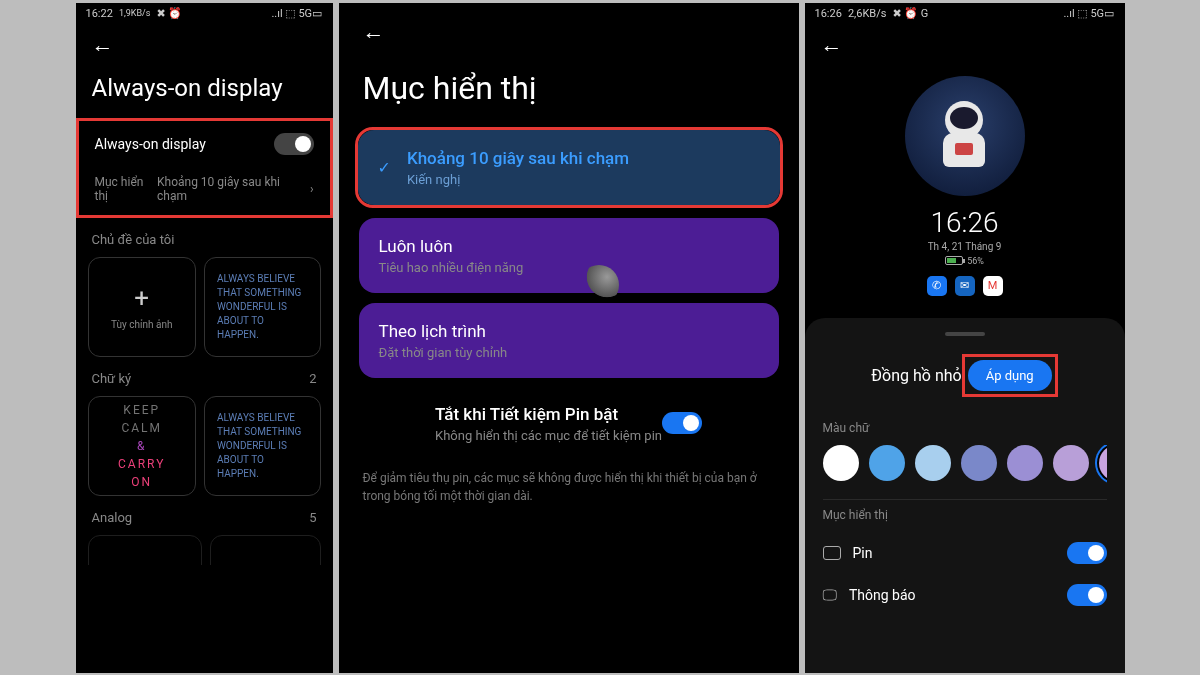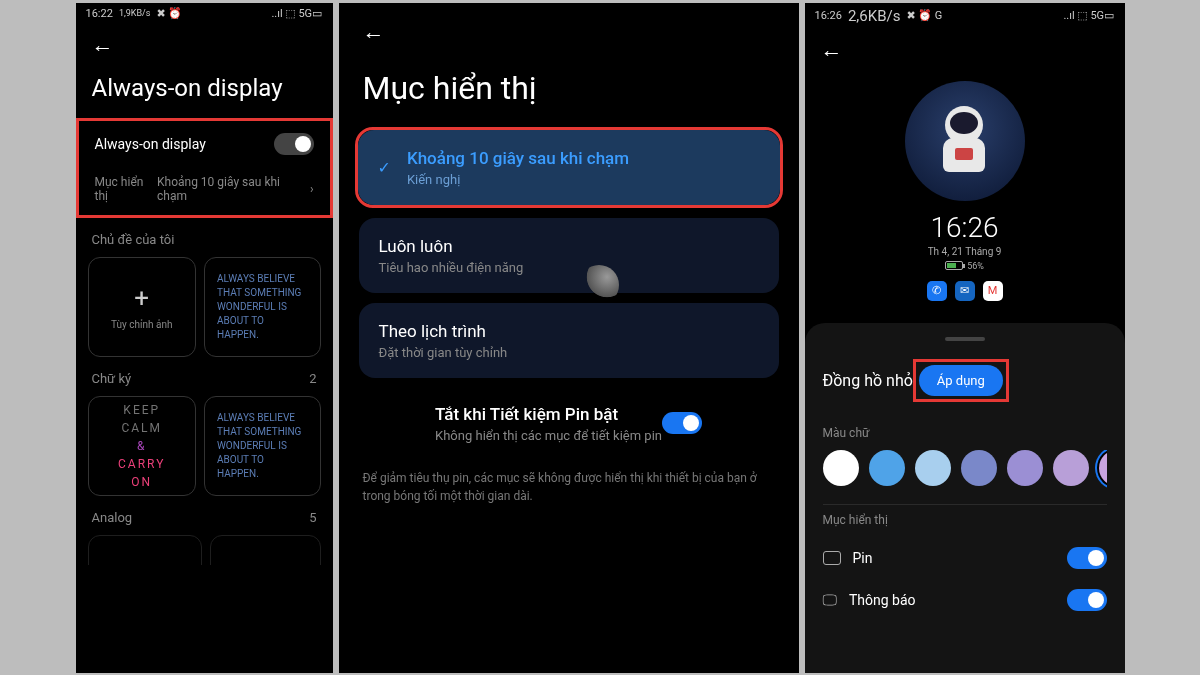--- a/index.html
+++ b/index.html
@@ -36,21 +36,21 @@
 .tile-grid { display: flex; gap: 8px; padding: 0 12px; }
 .tile { flex: 1; border: 1px solid #333; border-radius: 12px; height: 100px; display: flex; flex-direction: column; align-items: center; justify-content: center; font-size: 10px; color: #888; padding: 8px; cursor: pointer; }
 .tile.txt { align-items: flex-start; justify-content: center; color: #5b7db5; font-size: 10px; line-height: 1.4; padding: 10px 12px; }
 .plus-icon { font-size: 26px; color: #ccc; margin-bottom: 6px; }
 
 .keep-calm { text-align: center; line-height: 1.5; font-size: 12px; letter-spacing: 2px; }
 .kc1 { color: #737373; }
 .kc2 { color: #ab47bc; }
 .kc3 { color: #ec407a; }
 
-.opt-card { margin: 10px 20px; background: #0f172a; border-radius: 16px; padding: 18px 20px; cursor: pointer; }
+.opt-card { margin: 10px 20px; background: #4c1d95; border-radius: 16px; padding: 18px 20px; cursor: pointer; }
 .opt-card.selected { background: #1c3a5e; display: flex; align-items: center; gap: 16px; }
 .opt-title { font-size: 17px; color: #fff; }
 .opt-sub { font-size: 13px; color: #888; margin-top: 4px; }
 .opt-card.selected .opt-title { color: #3b9dff; font-weight: 500; }
 .opt-card.selected .opt-sub { color: #6b9ed4; }
 .check-icon { color: #3b9dff; font-size: 16px; }
 
 .setting-block { padding: 16px 20px; }
 .sb-title { font-size: 17px; font-weight: 500; }
 .sb-sub { font-size: 13px; color: #888; margin-top: 4px; }
@@ -68,21 +68,21 @@
 .preview-date { font-size: 10px; color: #aaa; margin-top: 2px; }
 .preview-bat { font-size: 9px; color: #aaa; margin-top: 4px; display: flex; align-items: center; gap: 4px; }
 .bat-icon { display: inline-block; width: 18px; height: 9px; border: 1px solid #aaa; border-radius: 2px; position: relative; }
 .bat-icon::after { content: ""; position: absolute; right: -3px; top: 2px; width: 2px; height: 4px; background: #aaa; }
 .bat-fill { position: absolute; left: 1px; top: 1px; bottom: 1px; width: 55%; background: #4caf50; }
 .preview-apps { display: flex; gap: 8px; margin-top: 10px; }
 .app-ic { width: 20px; height: 20px; border-radius: 5px; display: flex; align-items: center; justify-content: center; font-size: 11px; color: #fff; }
 
 .sheet { background: #141414; border-radius: 20px 20px 0 0; margin-top: 8px; padding: 14px 18px 0; flex: 1; }
 .sheet .handle { width: 40px; height: 4px; background: #444; border-radius: 2px; margin: 0 auto 12px; }
-.sheet-row { display: flex; justify-content: flex-start; align-items: center; padding: 6px 0 16px; }
+.sheet-row { display: flex; justify-content: center; align-items: center; padding: 6px 0 16px; }
 .sheet-title { font-size: 16px; }
 .apply-btn { background: #1976f2; color: #fff; border: none; border-radius: 18px; padding: 8px 18px; font-size: 13px; cursor: pointer; }
 
 .sheet-label { font-size: 12px; color: #888; margin: 8px 0 10px; }
 .color-row { display: flex; gap: 10px; overflow: hidden; padding-bottom: 4px; }
 .color-sw { width: 36px; height: 36px; border-radius: 50%; flex-shrink: 0; cursor: pointer; }
 .color-sw.sel { box-shadow: 0 0 0 2px #000, 0 0 0 4px #1976f2; }
 
 .sheet-divider { height: 1px; background: #2a2a2a; margin: 14px 0 8px; }
 .opt-row { display: flex; justify-content: space-between; align-items: center; padding: 10px 0; }
@@ -197,21 +197,21 @@
       <div class="toggle toggle-on"></div>
     </div>
 
     <div class="help-text">Để giảm tiêu thụ pin, các mục sẽ không được hiển thị khi thiết bị của bạn ở trong bóng tối một thời gian dài.</div>
   </div>
 
   <div class="phone phone3" style="display:flex; flex-direction:column;">
     <div class="status-bar">
       <div class="status-left">
         <span>16:26</span>
-        <span style="font-size:15px">2,6KB/s</span>
+        <span style="font-size:11px">2,6KB/s</span>
         <span>✖ ⏰ G</span>
       </div>
       <div class="status-right">..ıl ⬚ 5G▭</div>
     </div>
     <div class="back-btn">←</div>
 
     <div class="preview">
       <div class="astro-circle">
         <div class="astronaut">
           <div class="helmet"></div>

